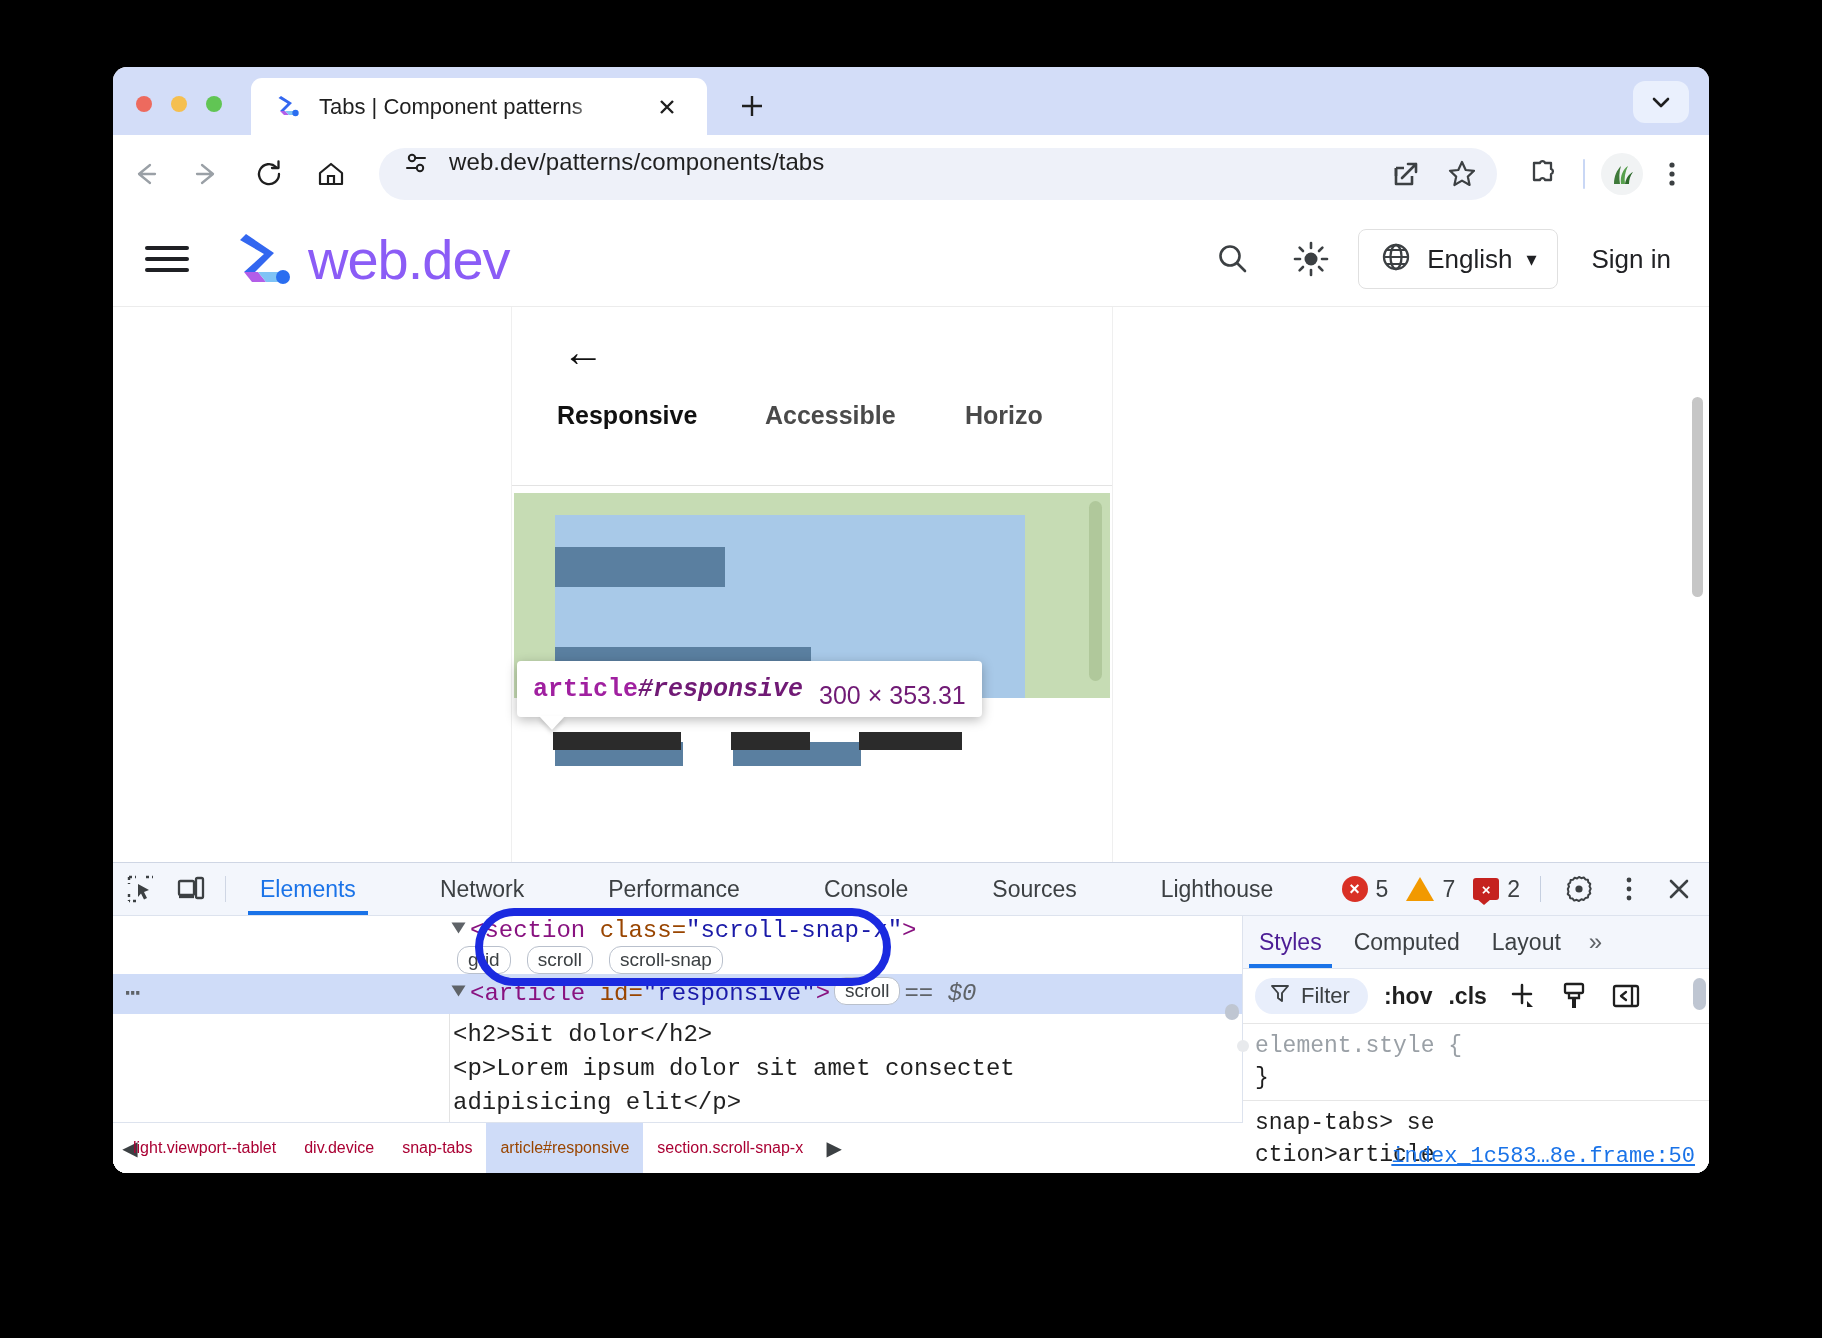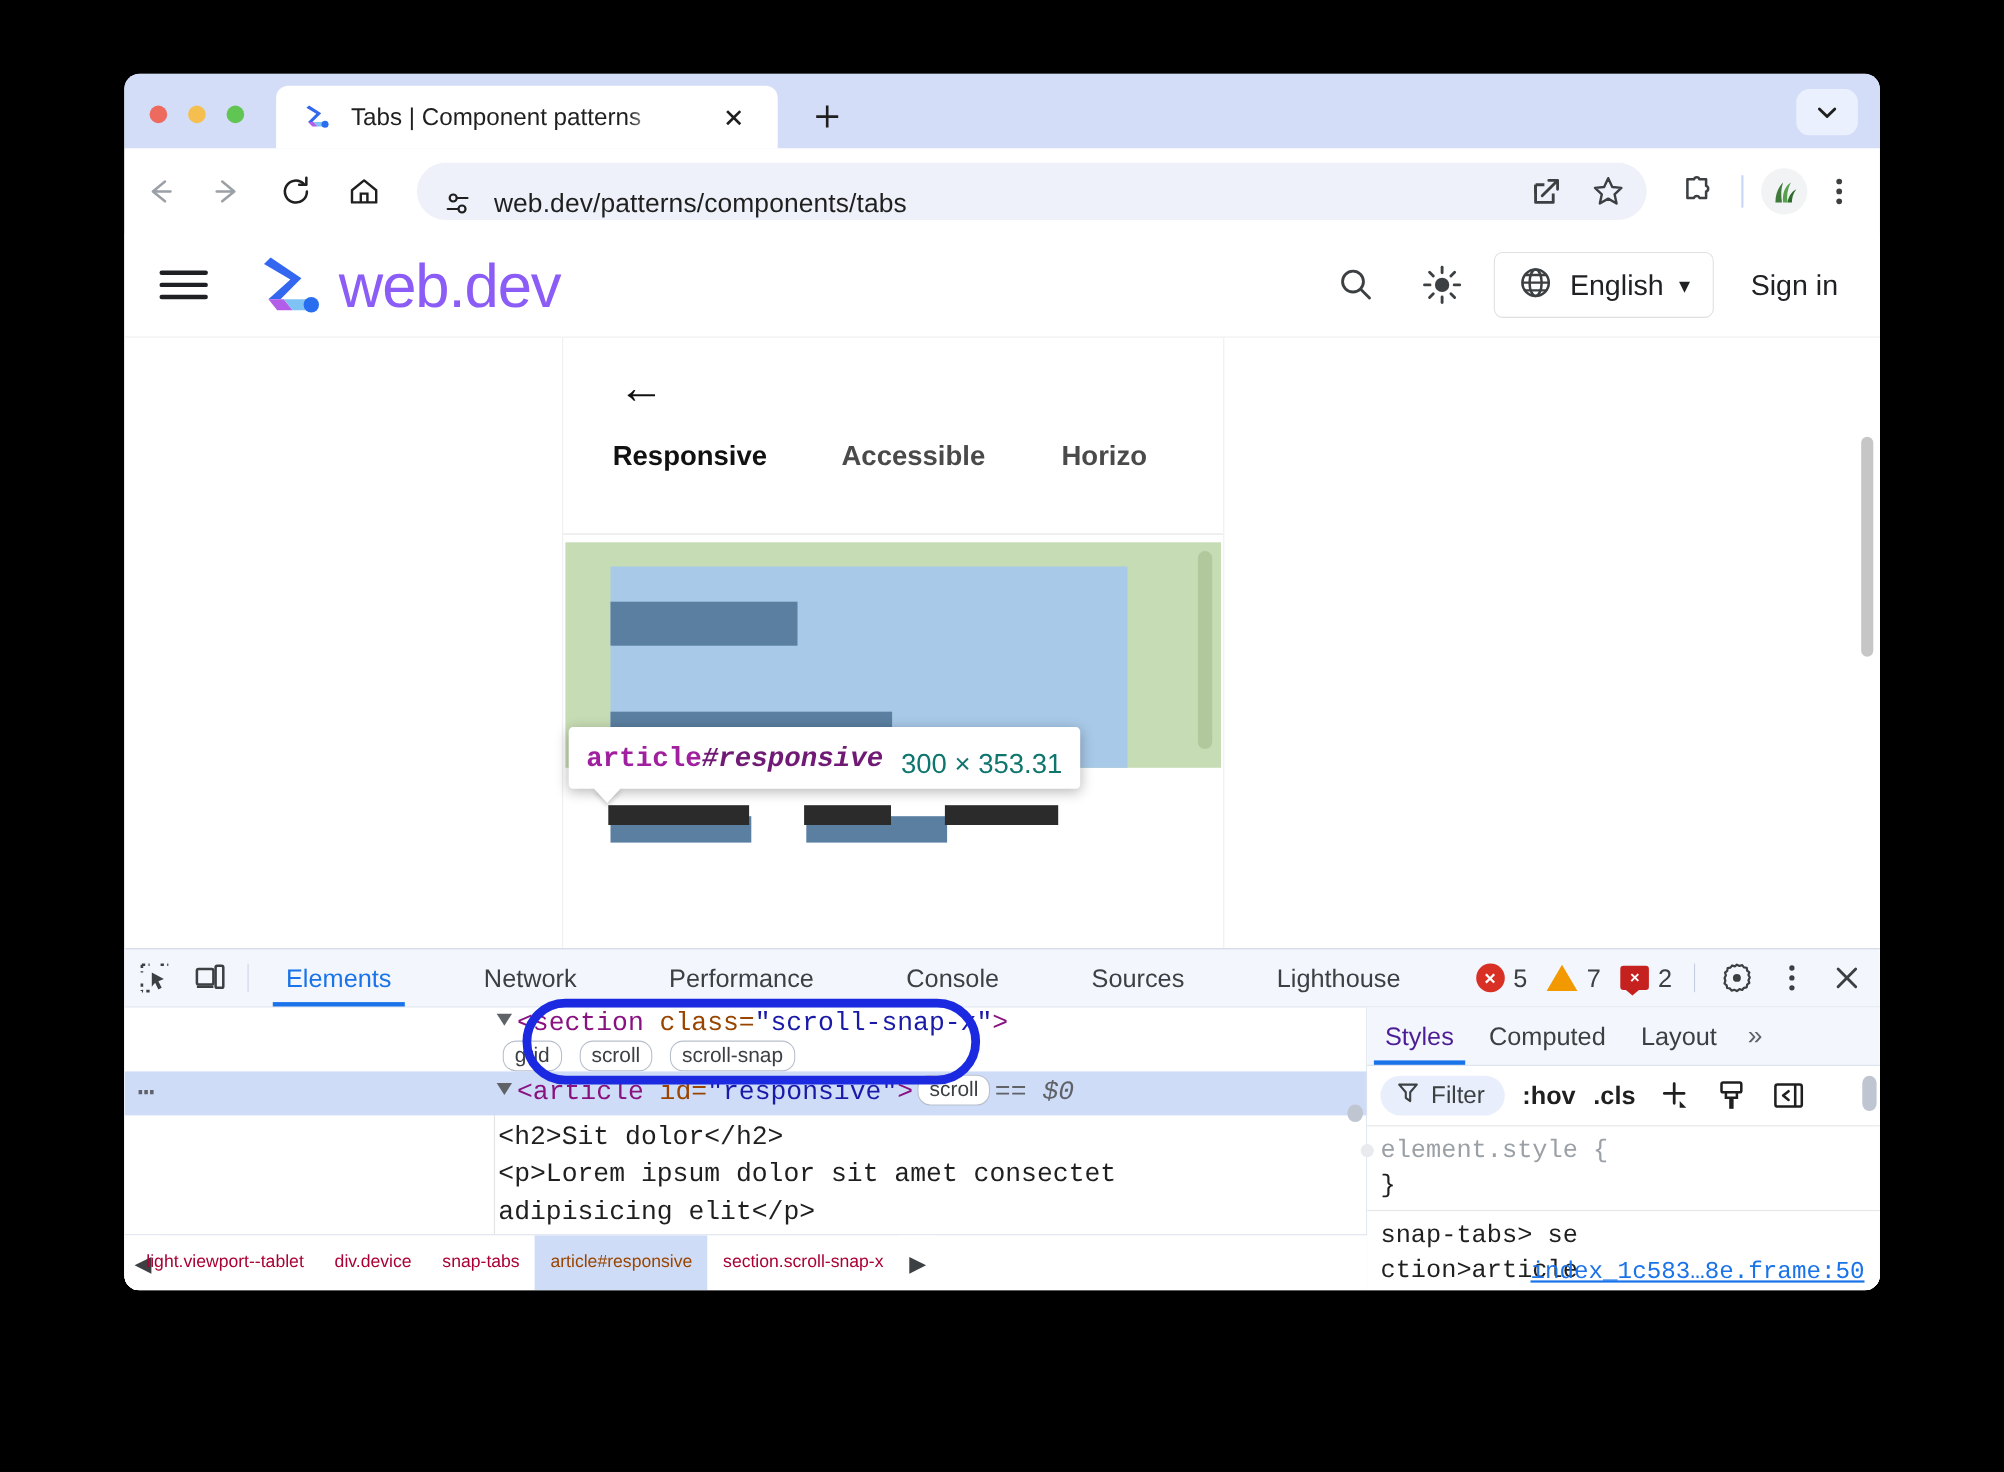--- a/index.html
+++ b/index.html
@@ -39,21 +39,21 @@
     position:absolute;right:20px;top:14px;width:56px;height:42px;border-radius:12px;
     background:#eaf0fd;display:flex;align-items:center;justify-content:center;
   }
 
   
   .toolbar{position:relative;height:77px;background:#fff;display:flex;align-items:center;}
   .navbtn{width:44px;height:44px;display:flex;align-items:center;justify-content:center;flex:none;}
   .nav-spacer{width:10px;}
   .omnibox{
     position:relative;margin-left:26px;width:1118px;height:52px;border-radius:26px;
-    background:#eef1f9;display:flex;align-items:flex-end;
+    background:#eef1f9;display:flex;align-items:flex-start;
   }
   .omni-lock{margin-left:22px;width:30px;height:30px;flex:none;}
   .omni-url{margin-left:18px;font-size:24px;color:#1f1f1f;letter-spacing:.1px;}
   .omni-right{position:absolute;right:18px;top:9px;display:flex;gap:22px;align-items:center;}
   .tb-right{position:absolute;right:14px;top:16px;display:flex;align-items:center;gap:6px;}
   .tb-icon{width:46px;height:46px;display:flex;align-items:center;justify-content:center;}
   .tb-divider{width:2px;height:30px;background:#c9d7f5;border-radius:1px;margin:0 10px;}
   .avatar{
     width:42px;height:42px;border-radius:50%;background:#f1f3f4;
     display:flex;align-items:center;justify-content:center;font-size:24px;overflow:hidden;
@@ -105,21 +105,21 @@
   .hl-scrollthumb{position:absolute;right:8px;top:8px;width:13px;height:180px;background:#b0c89b;border-radius:7px;}
   .dark-bar{position:absolute;height:18px;background:#2b2b2b;}
 
   .tooltip{
     position:absolute;left:404px;top:354px;height:56px;background:#fff;border-radius:4px;
     box-shadow:0 3px 12px rgba(0,0,0,.28);display:flex;align-items:center;padding:0 16px;
     font-family:"Liberation Mono",monospace;font-size:25px;white-space:nowrap;z-index:6;
   }
   .tt-tag{color:#a020a0;font-weight:700;}
   .tt-id{color:#701a75;font-weight:700;font-style:italic;}
-  .tt-dim{color:#0f766e;margin-left:16px;font-family:"Liberation Sans",sans-serif;font-weight:400;margin-top:12px;}
+  .tt-dim{color:#701a75;margin-left:16px;font-family:"Liberation Sans",sans-serif;font-weight:400;margin-top:12px;}
   .tooltip:after{
     content:"";position:absolute;left:22px;bottom:-13px;width:0;height:0;
     border-left:13px solid transparent;border-right:13px solid transparent;border-top:14px solid #fff;
     filter:drop-shadow(0 3px 2px rgba(0,0,0,.18));
   }
 
   .page-scrollbar{position:absolute;right:6px;top:90px;width:11px;height:200px;background:#c6c6c6;border-radius:6px;}
 
   
   .devtools{position:absolute;left:0;bottom:0;width:100%;height:310px;background:#f3f6fc;border-top:1px solid #cfd6e4;}

